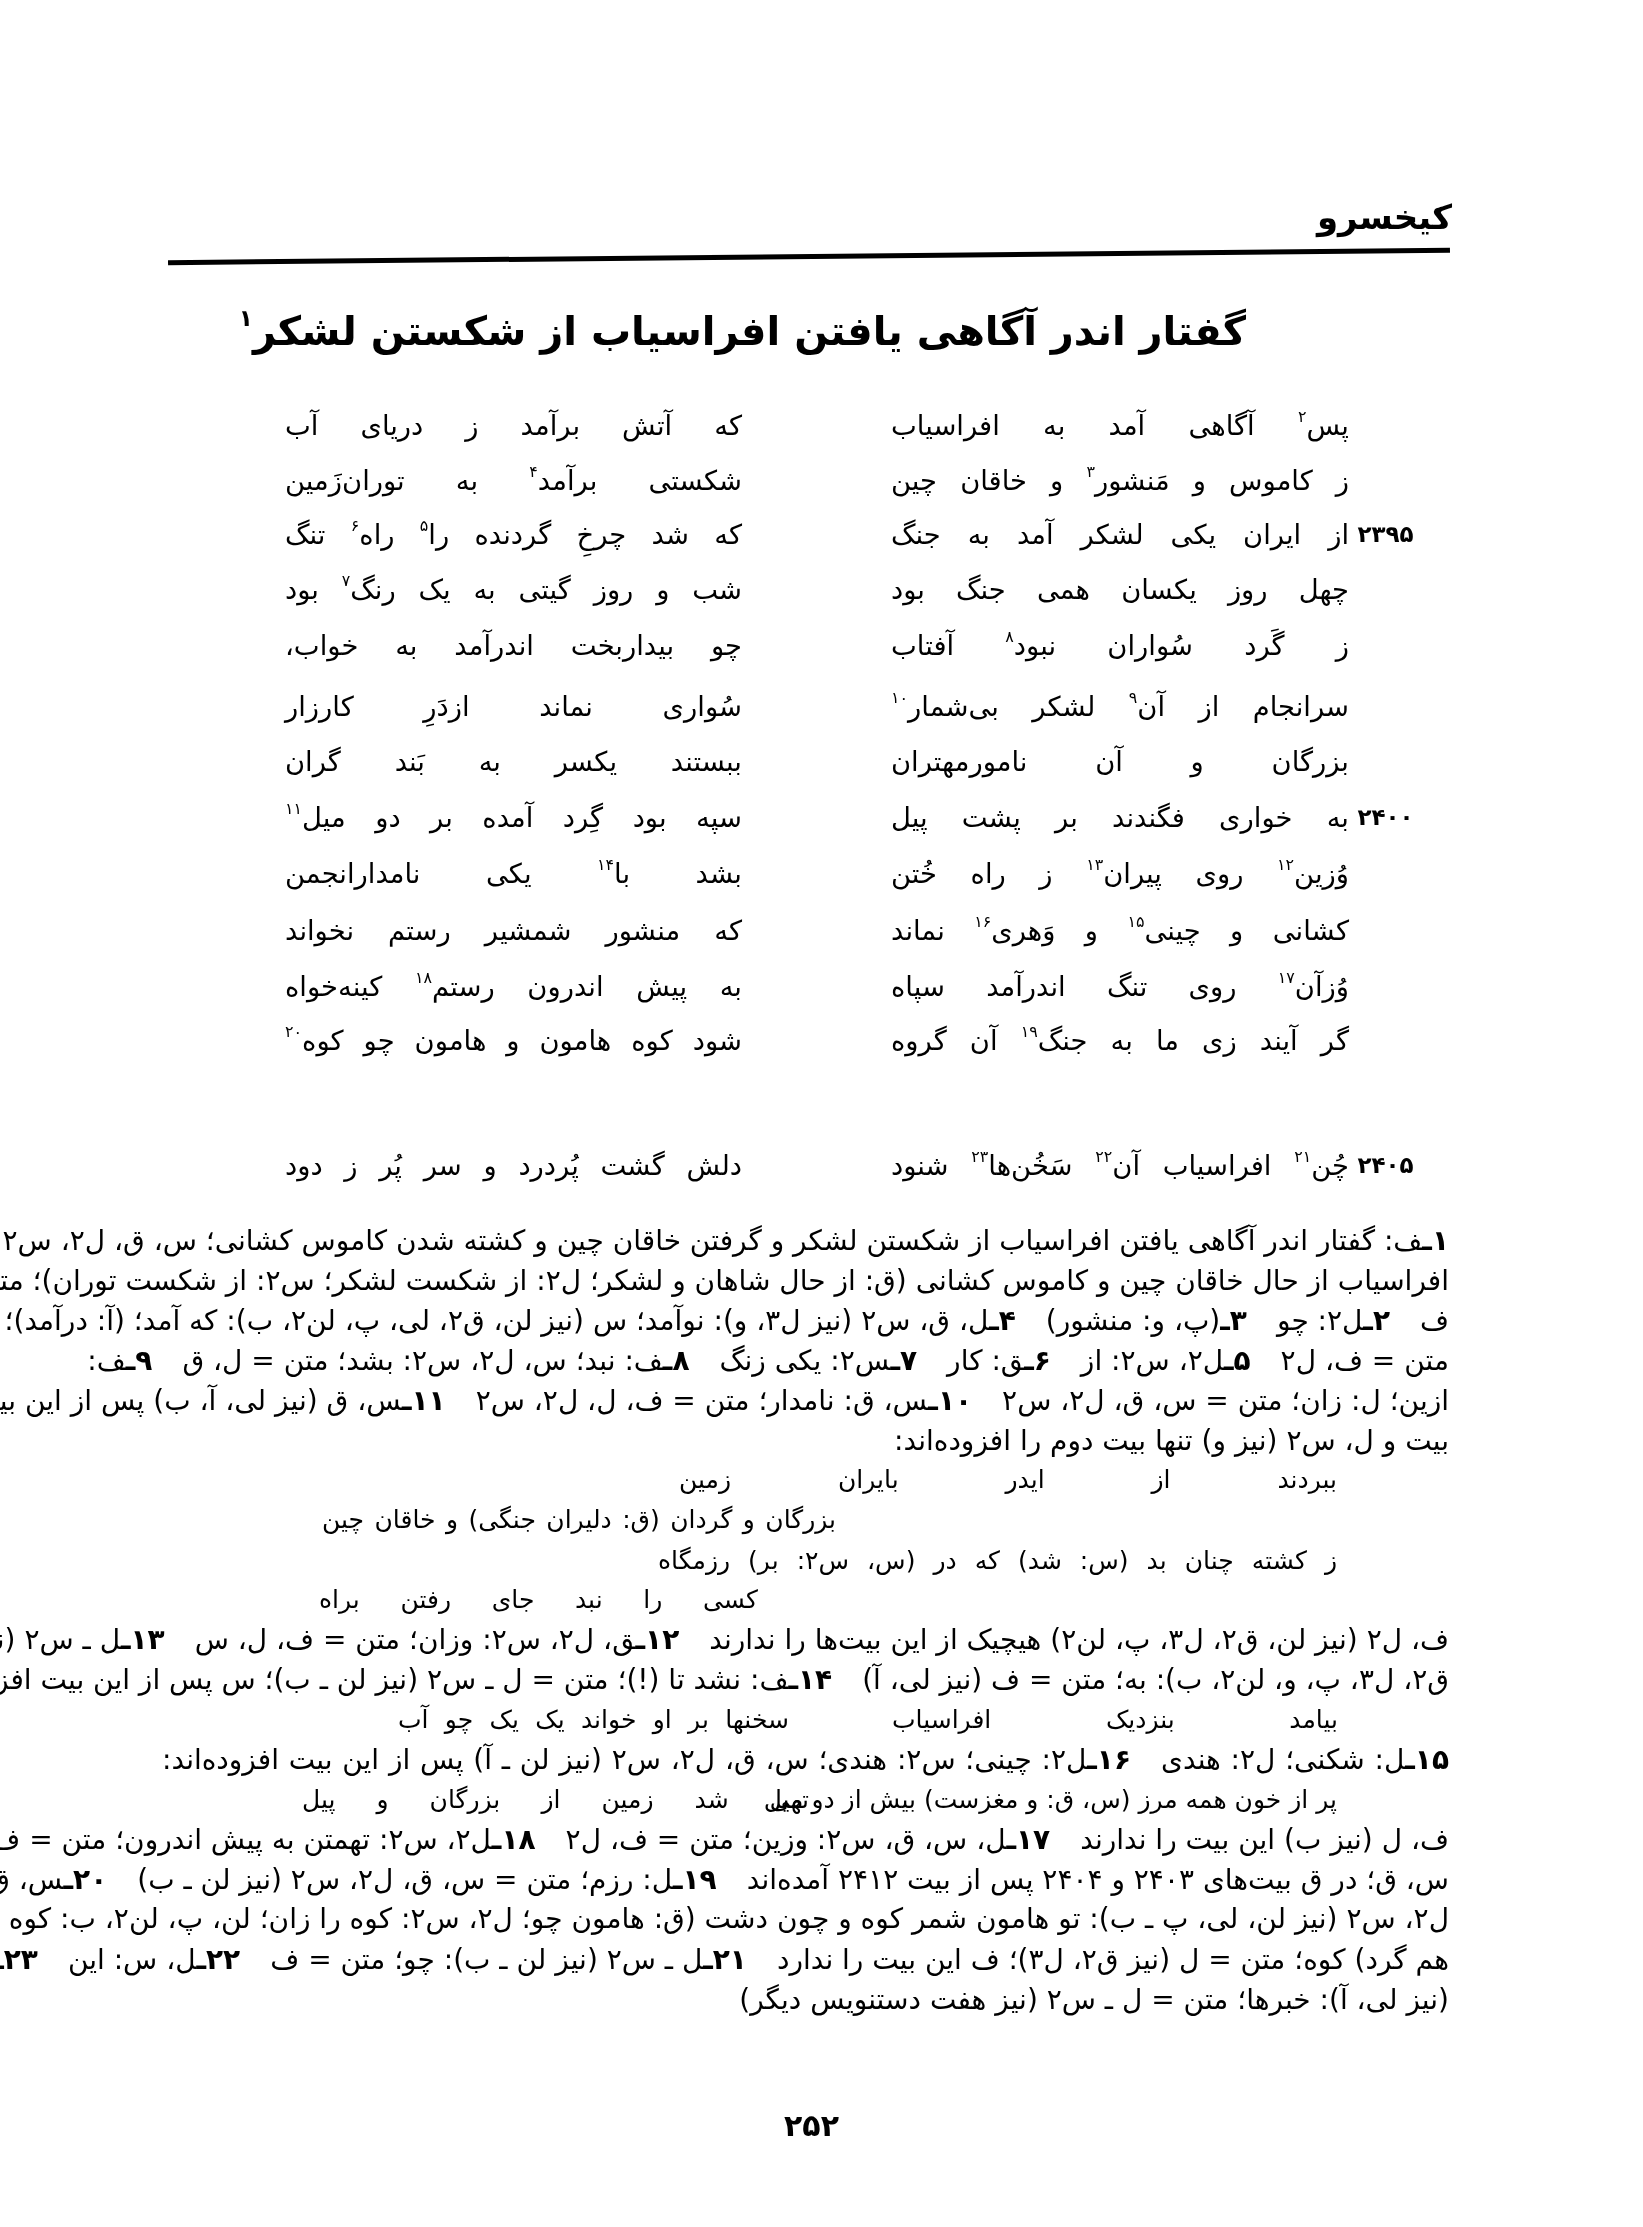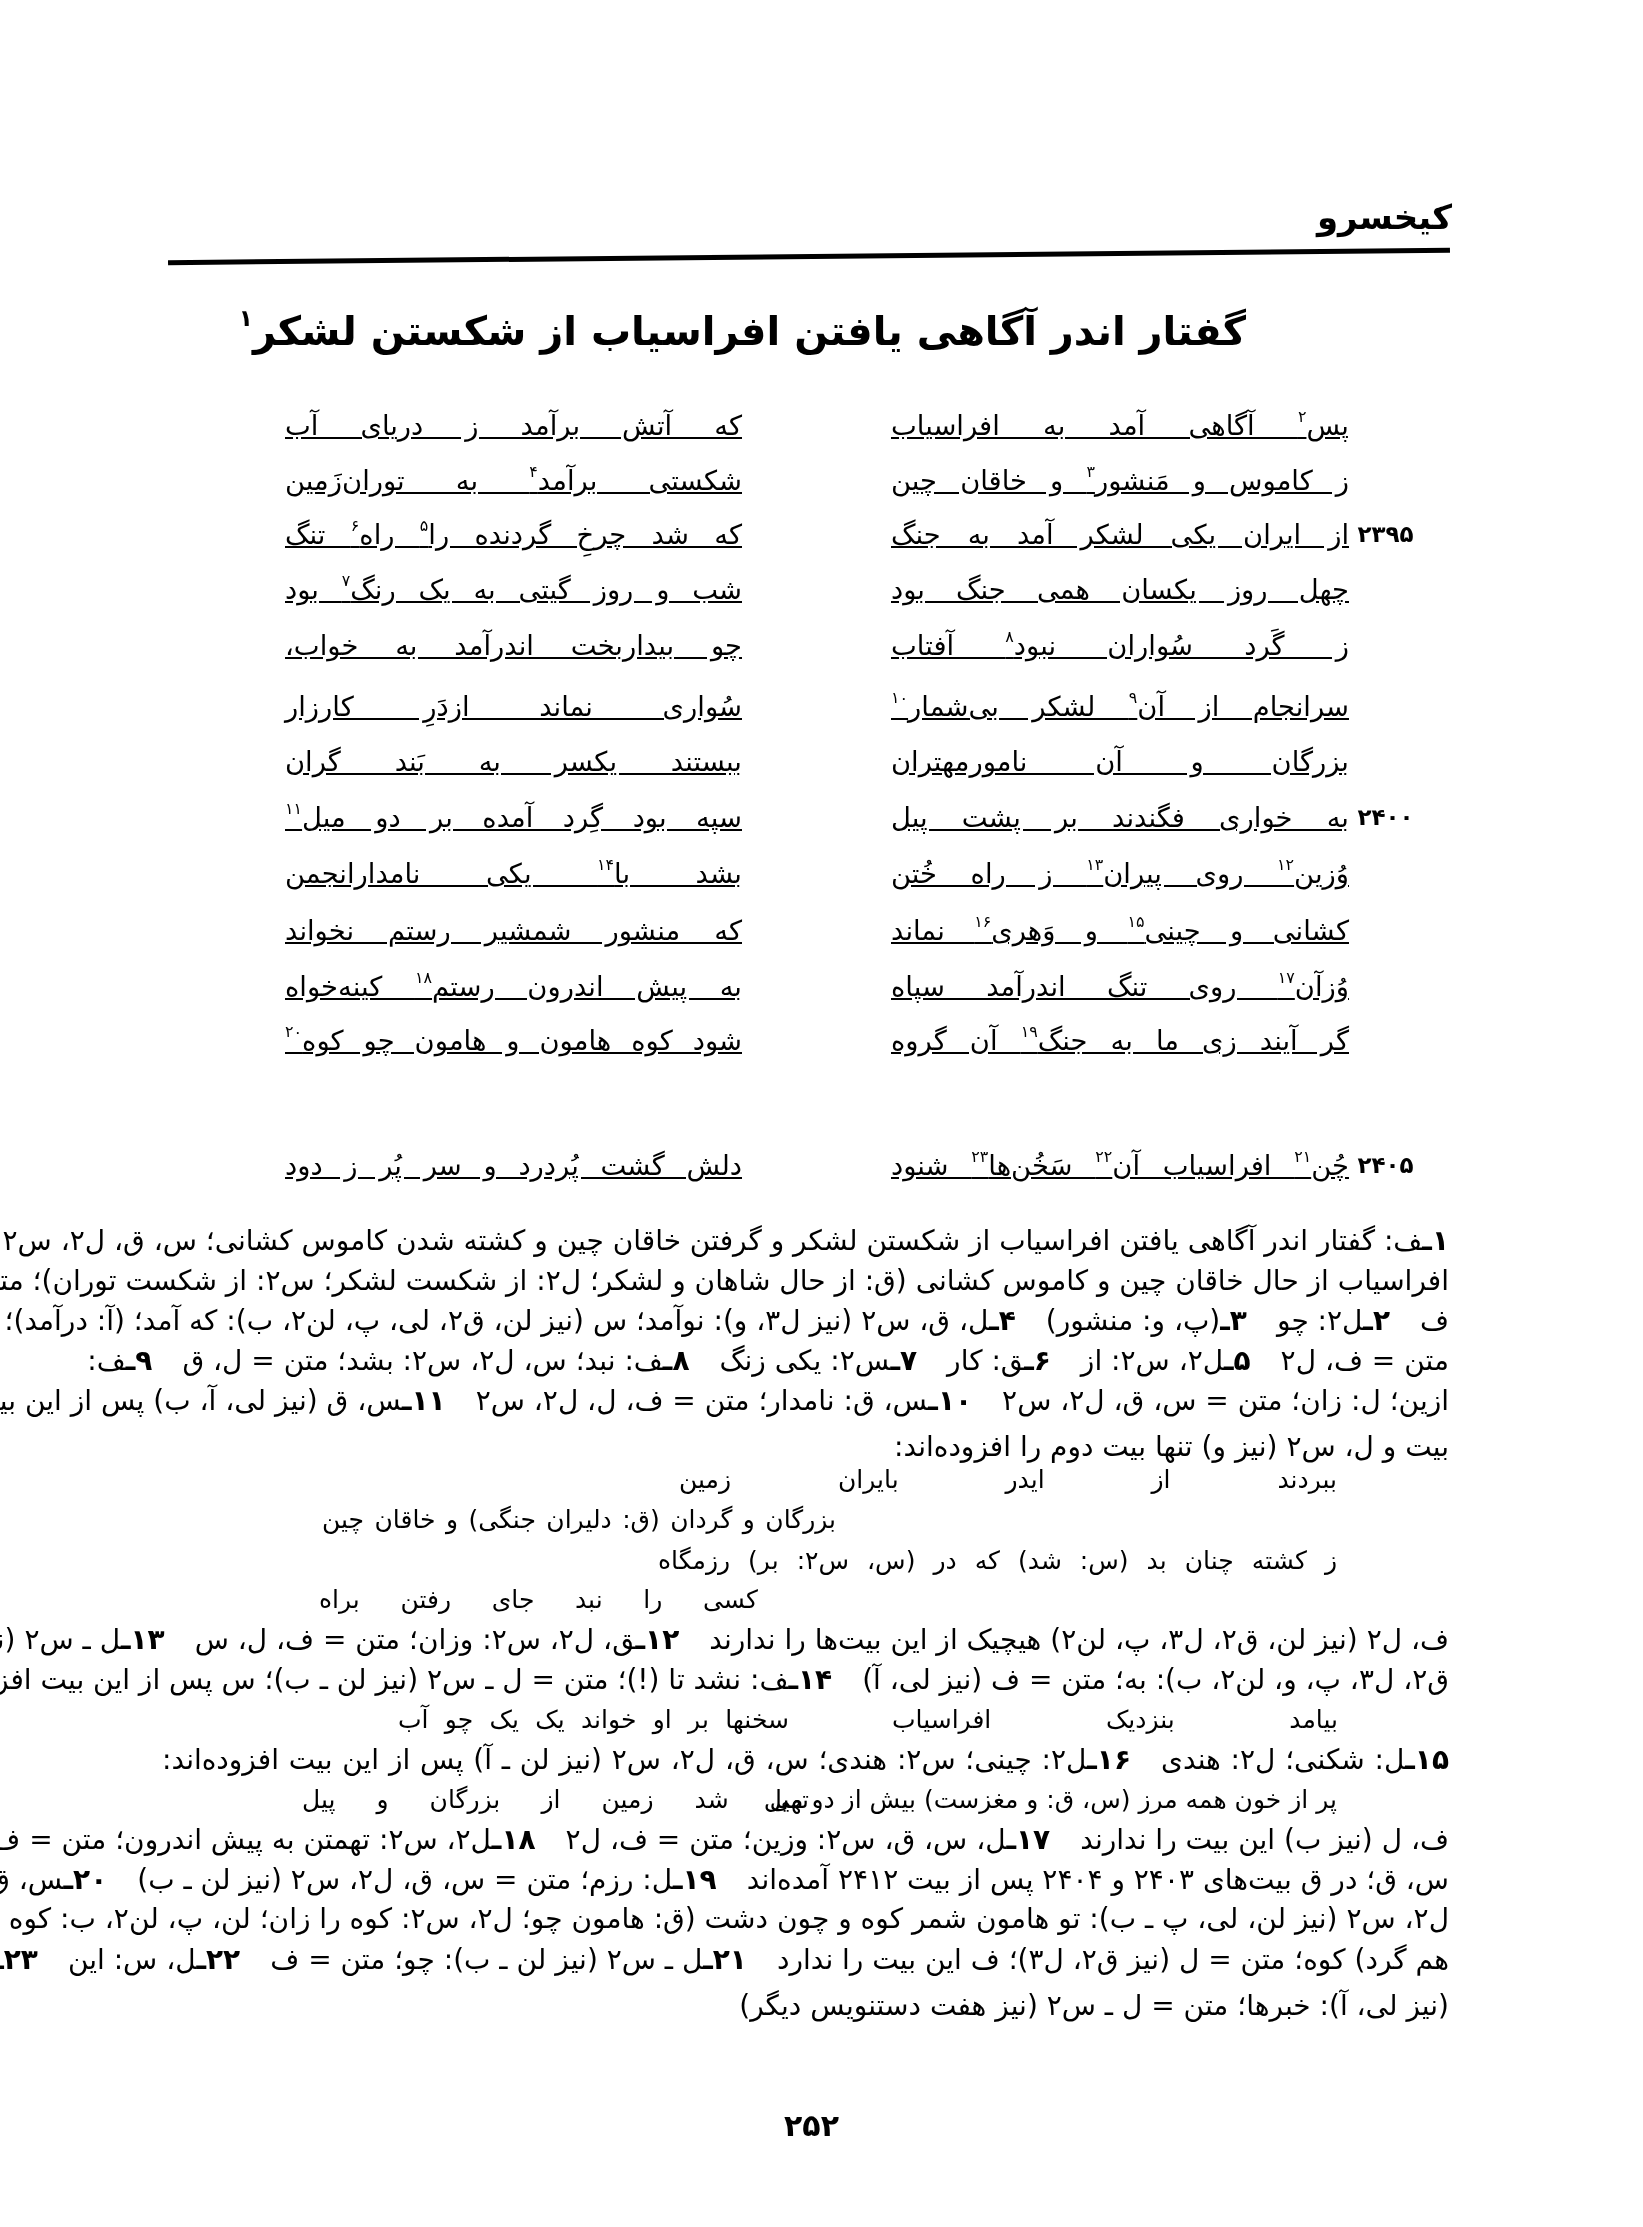--- a/index.html
+++ b/index.html
@@ -62,21 +62,20 @@
     .hemi {
       position: absolute;
       top: 0;
       height: 55px;
       line-height: 55px;
       font-size: 27.4px;
       white-space: nowrap;
       direction: rtl;
       text-align: justify;
       text-align-last: justify;
-      text-decoration: underline;
     }
     .hemi.first { left: 849px; width: 458px; margin-left: 42px; }
     .hemi.second { left: 285px; width: 457px; }
     .verse-no {
       position: absolute;
       top: 0;
       left: 1350px;
       width: 71px;
       height: 55px;
       line-height: 55px;
@@ -93,21 +92,21 @@
       left: 162px;
       width: 1287px;
       height: 38px;
       line-height: 38px;
       font-size: 28px;
       white-space: nowrap;
       direction: rtl;
       text-align: justify;
       text-align-last: justify;
     }
-    .fn.short { text-align: right; text-align-last: start; margin-top: 6px; }
+    .fn.short { text-align: right; text-align-last: start; }
     .fn .num { font-weight: bold; }
     .fn .gap { display: inline-block; width: 30px; }
     .fv {
       position: absolute;
       height: 38px;
       line-height: 38px;
       font-size: 25px;
       white-space: nowrap;
       direction: rtl;
       text-align: justify;

